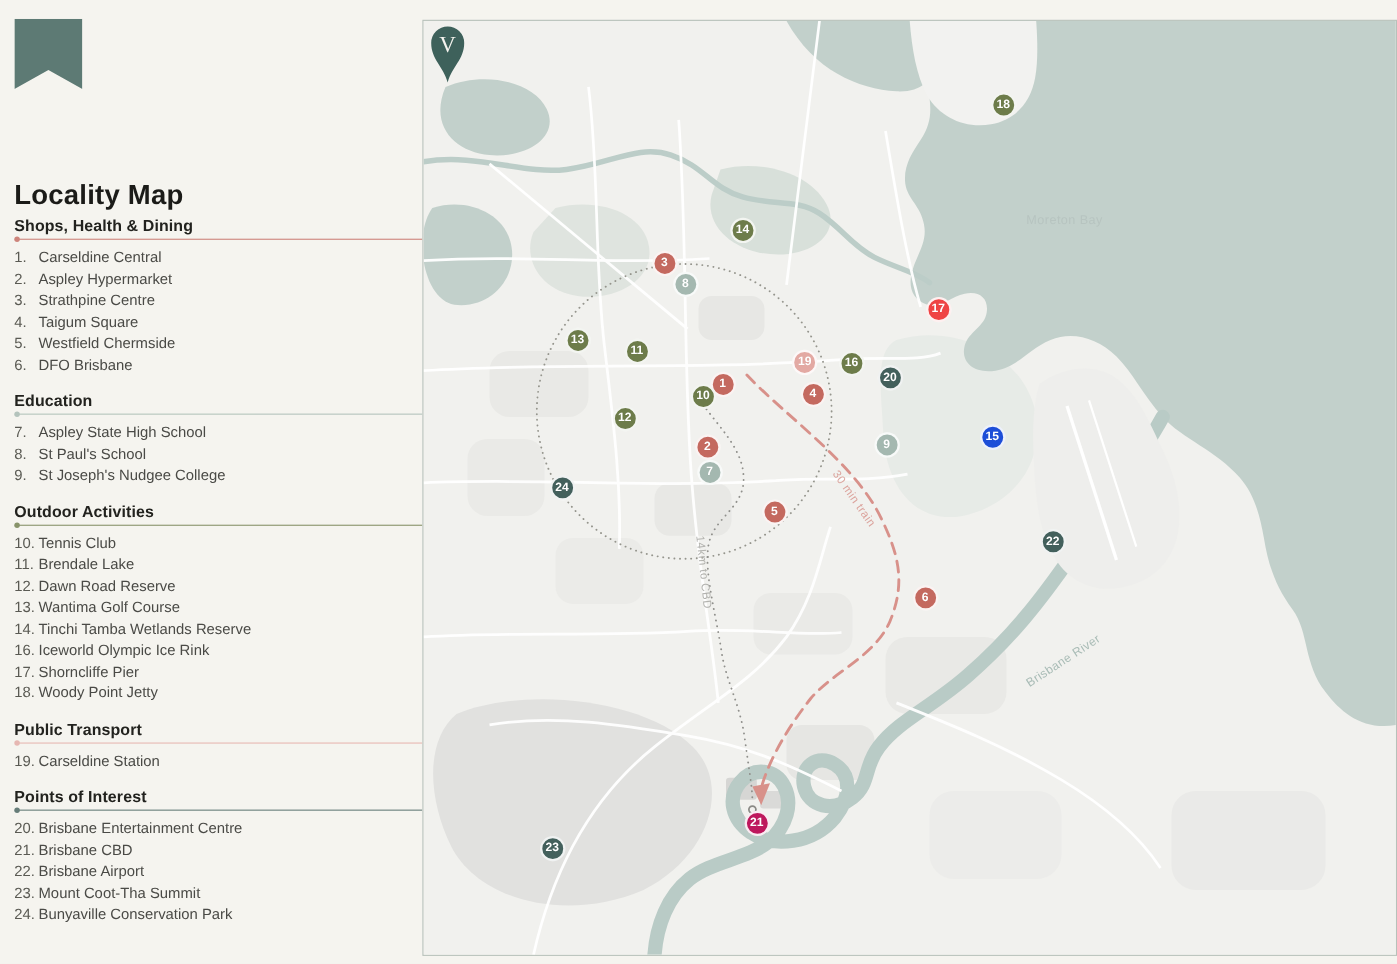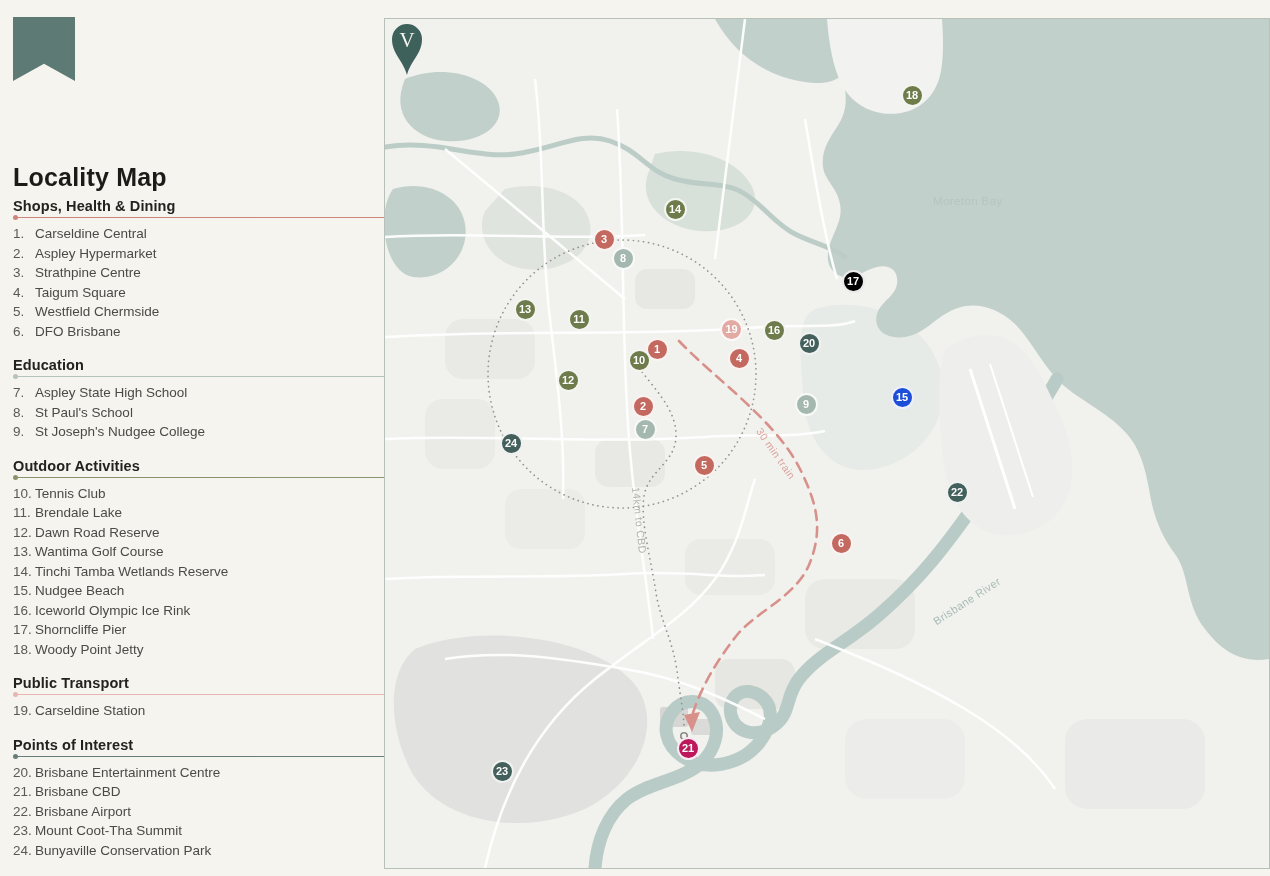--- a/index.html
+++ b/index.html
@@ -116,24 +116,20 @@
         </div>
         <div class="lrow">
           <span class="num">13.</span>
           <span class="lab">Wantima Golf Course</span>
         </div>
         <div class="lrow">
           <span class="num">14.</span>
           <span class="lab">Tinchi Tamba Wetlands Reserve</span>
         </div>
         <div class="lrow">
-          <span class="num">15.</span>
-          <span class="lab">Nudgee Beach</span>
-        </div>
-        <div class="lrow">
           <span class="num">16.</span>
           <span class="lab">Iceworld Olympic Ice Rink</span>
         </div>
         <div class="lrow">
           <span class="num">17.</span>
           <span class="lab">Shorncliffe Pier</span>
         </div>
         <div class="lrow">
           <span class="num">18.</span>
           <span class="lab">Woody Point Jetty</span>
@@ -303,21 +299,21 @@
       <div class="marker" style="left: 260px; top: 410px; background: rgb(164, 184, 176);">7</div>
       <div class="marker" style="left: 238px; top: 239px; background: rgb(164, 184, 176);">8</div>
       <div class="marker" style="left: 421px; top: 385px; background: rgb(164, 184, 176);">9</div>
       <div class="marker" style="left: 254px; top: 341px; background: rgb(109, 124, 74);">10</div>
       <div class="marker" style="left: 194px; top: 300px; background: rgb(109, 124, 74);">11</div>
       <div class="marker" style="left: 183px; top: 361px; background: rgb(109, 124, 74);">12</div>
       <div class="marker" style="left: 140px; top: 290px; background: rgb(109, 124, 74);">13</div>
       <div class="marker" style="left: 290px; top: 190px; background: rgb(109, 124, 74);">14</div>
       <div class="marker" style="left: 517px; top: 378px; background: #1d4ed8;">15</div>
       <div class="marker" style="left: 389px; top: 311px; background: rgb(109, 124, 74);">16</div>
-      <div class="marker" style="left: 468px; top: 262px; background: #000000;">17</div>
+      <div class="marker" style="left: 468px; top: 262px; background: #ef4444;">17</div>
       <div class="marker" style="left: 527px; top: 76px; background: rgb(109, 124, 74);">18</div>
       <div class="marker" style="left: 294px; top: 310px; background: rgb(227, 169, 163); margin-left: 41px;">19</div>
       <div class="marker" style="left: 424px; top: 324px; background: rgb(67, 96, 92);">20</div>
       <div class="marker" style="left: 303px; top: 729px; background: #be185d;">21</div>
       <div class="marker" style="left: 572px; top: 473px; background: rgb(67, 96, 92);">22</div>
       <div class="marker" style="left: 117px; top: 752px; background: rgb(67, 96, 92);">23</div>
       <div class="marker" style="left: 126px; top: 424px; background: rgb(67, 96, 92);">24</div>
     </div>
 </main>
 

